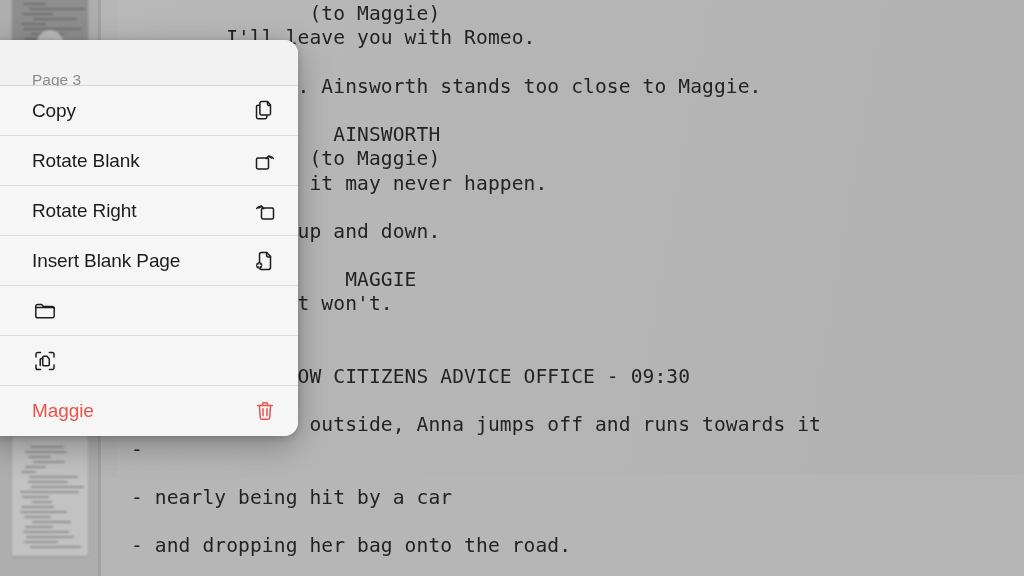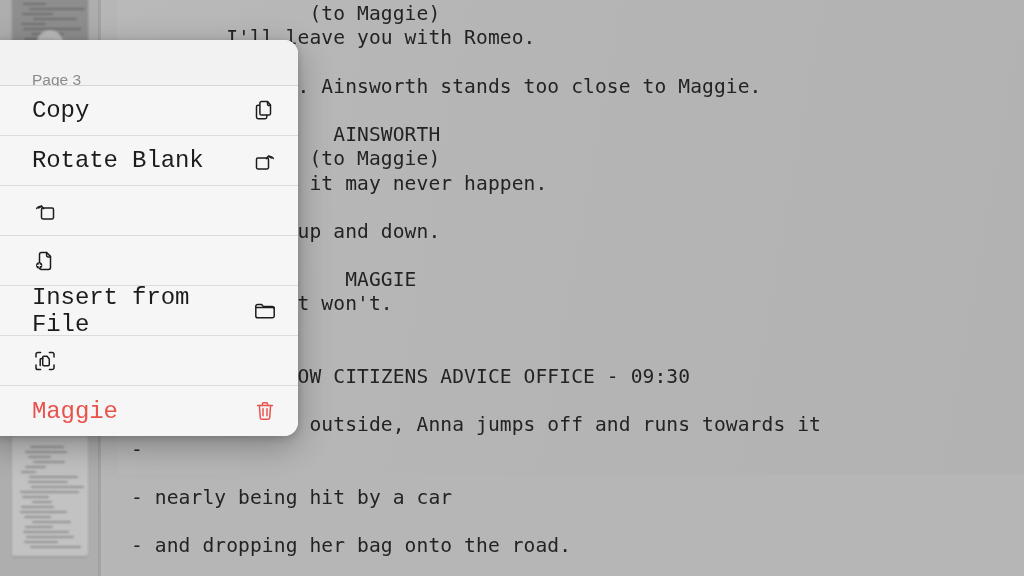--- a/index.html
+++ b/index.html
@@ -122,23 +122,23 @@
     height:50px;
     display:flex;
     align-items:center;
     justify-content:space-between;
     padding:0 20px 0 46px;
     background:#f6f6f6;
     border-bottom:1px solid #dcdcdc;
   }
   .menu-item:last-child { border-bottom:none; }
   .menu-item .mi-label {
-    font-size:24px;
+    font-size:19px;
     color:#1c1c1e;
-    font-family:Liberation Mono, monospace;
+    font-family:Liberation Sans, sans-serif;
     letter-spacing:-.1px;
   }
   .menu-item.destructive .mi-label { color:#e8534c; }
   .menu-item .mi-icon {
     width:26px; height:26px;
     display:flex; align-items:center; justify-content:center;
     flex:0 0 auto;
   }
   .menu-item .mi-icon svg { display:block; }
 </style>
@@ -279,40 +279,41 @@
           <span class="mi-label">Rotate Blank</span>
           <span class="mi-icon">
             <svg width="24" height="24" viewBox="0 0 24 24" fill="none" stroke="#1c1c1e" stroke-width="1.5" stroke-linejoin="round" stroke-linecap="round">
               <rect x="3.5" y="9" width="12" height="11" rx="1.4"></rect>
               <path d="M15.5 7.2c2.3 0 4 .9 4.8 2.3"></path>
               <path d="M13.4 9.6l2.2-2.5 2.6 1.9"></path>
             </svg>
           </span>
         </div>
         <div class="menu-item">
+          <span class="mi-label">Rotate Right</span>
           <span class="mi-icon">
             <svg width="24" height="24" viewBox="0 0 24 24" fill="none" stroke="#1c1c1e" stroke-width="1.5" stroke-linejoin="round" stroke-linecap="round">
               <rect x="8.5" y="9" width="12" height="11" rx="1.4"></rect>
               <path d="M8.5 7.2c-2.3 0-4 .9-4.8 2.3"></path>
               <path d="M10.6 9.6L8.4 7.1 5.8 9"></path>
             </svg>
           </span>
         </div>
         <div class="menu-item">
+          <span class="mi-label">Insert Blank Page</span>
           <span class="mi-icon">
             <svg width="24" height="24" viewBox="0 0 24 24" fill="none" stroke="#1c1c1e" stroke-width="1.5" stroke-linejoin="round" stroke-linecap="round">
               <path d="M13.6 3.5H8.4A1.9 1.9 0 0 0 6.5 5.4v13.2a1.9 1.9 0 0 0 1.9 1.9h7.2a1.9 1.9 0 0 0 1.9-1.9V7.4z"></path>
               <path d="M13.6 3.5v2.9a1.5 1.5 0 0 0 1.5 1.5h2.4"></path>
               <circle cx="6.2" cy="16.4" r="3.1" fill="#1c1c1e" stroke="none"></circle>
               <path d="M6.2 14.8v3.2M4.6 16.4h3.2" stroke="#f6f6f6" stroke-width="1.2"></path>
             </svg>
           </span>
         </div>
         <div class="menu-item">
-          <span class="mi-label">Insert from File</span>
           <span class="mi-icon">
             <svg width="24" height="24" viewBox="0 0 24 24" fill="none" stroke="#1c1c1e" stroke-width="1.5" stroke-linejoin="round">
               <path d="M2.8 8.6V17a1.8 1.8 0 0 0 1.8 1.8h14.8A1.8 1.8 0 0 0 21.2 17V8.6z"></path>
               <path d="M2.8 8.6V7.2a1.8 1.8 0 0 1 1.8-1.8h4l1.8 2h8.8a1.8 1.8 0 0 1 1.8 1.8v-.6"></path>
             </svg>
           </span>
         </div>
         <div class="menu-item">
           <span class="mi-icon">
             <svg width="24" height="24" viewBox="0 0 24 24" fill="none" stroke="#1c1c1e" stroke-width="1.5" stroke-linejoin="round" stroke-linecap="round">

